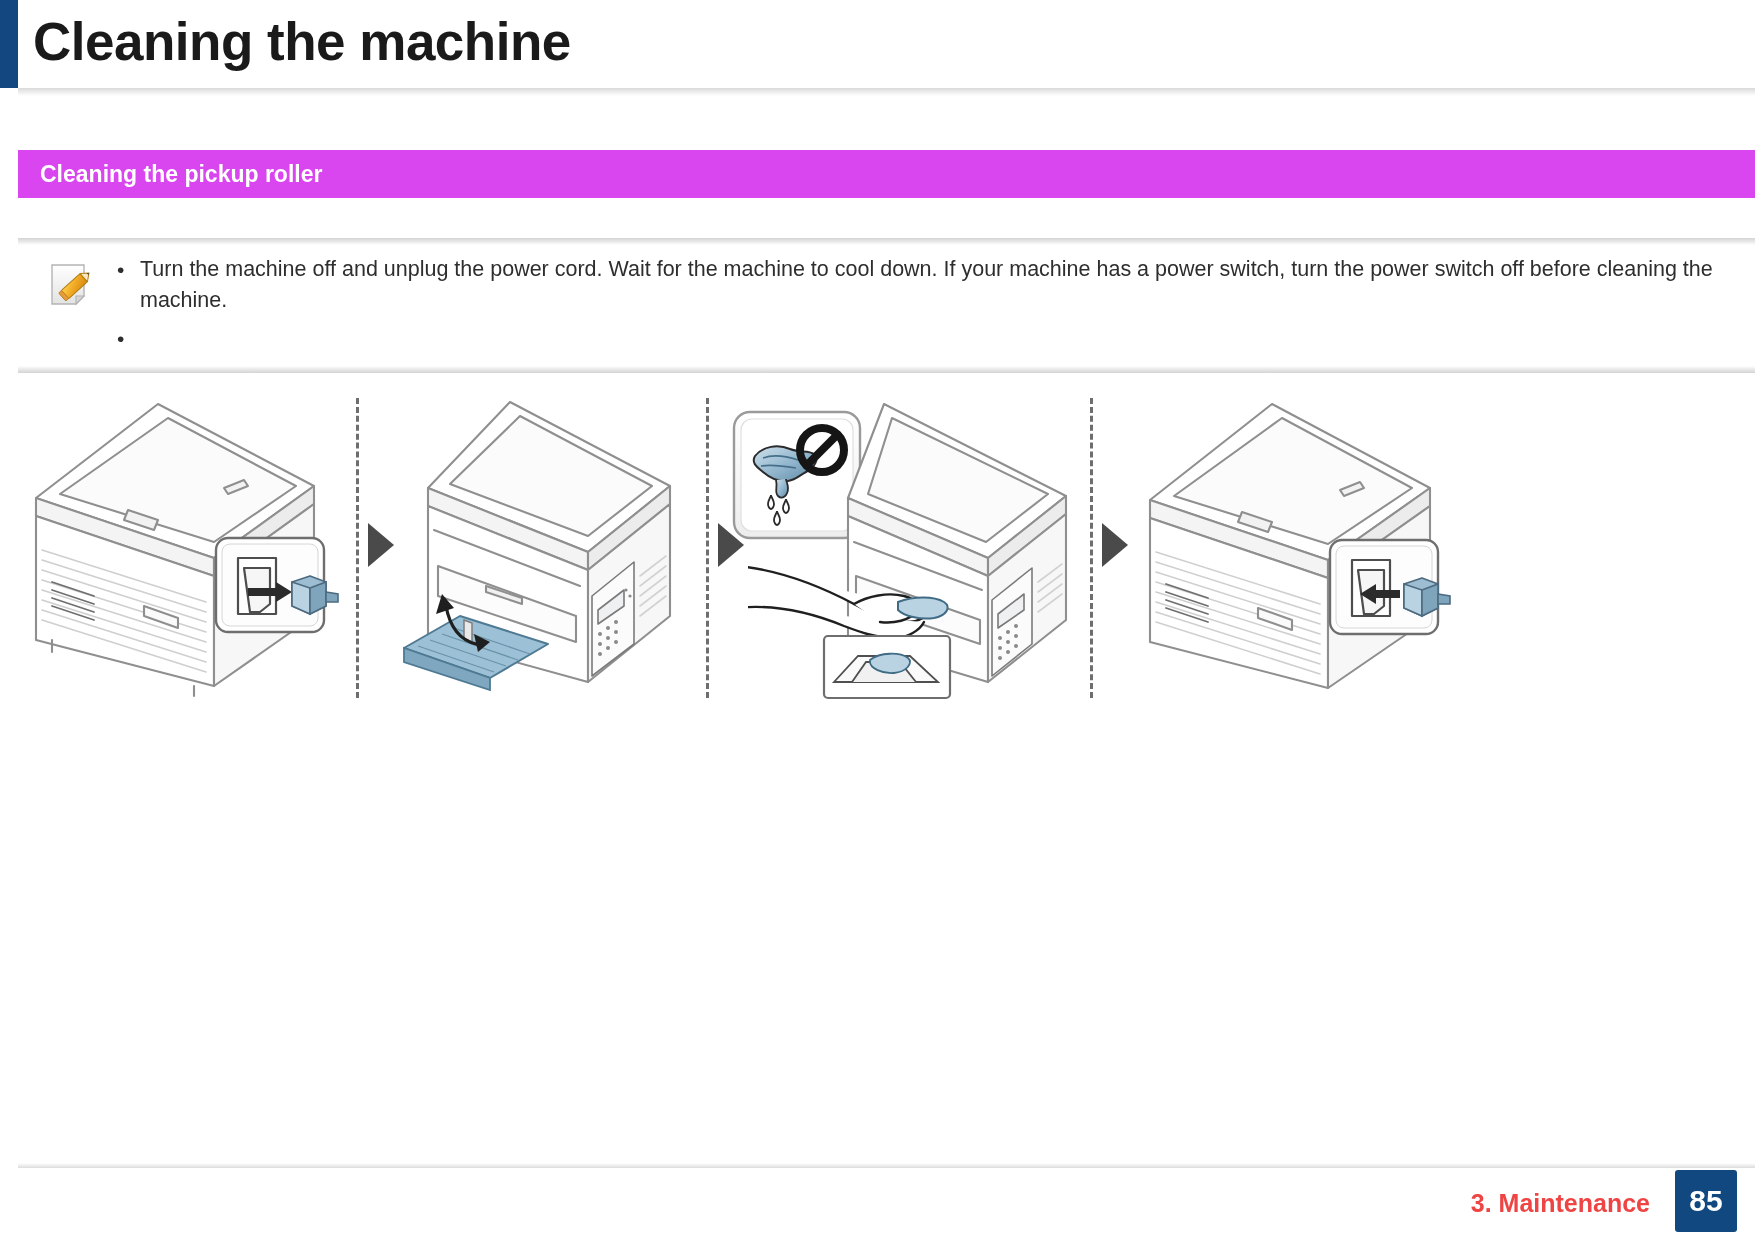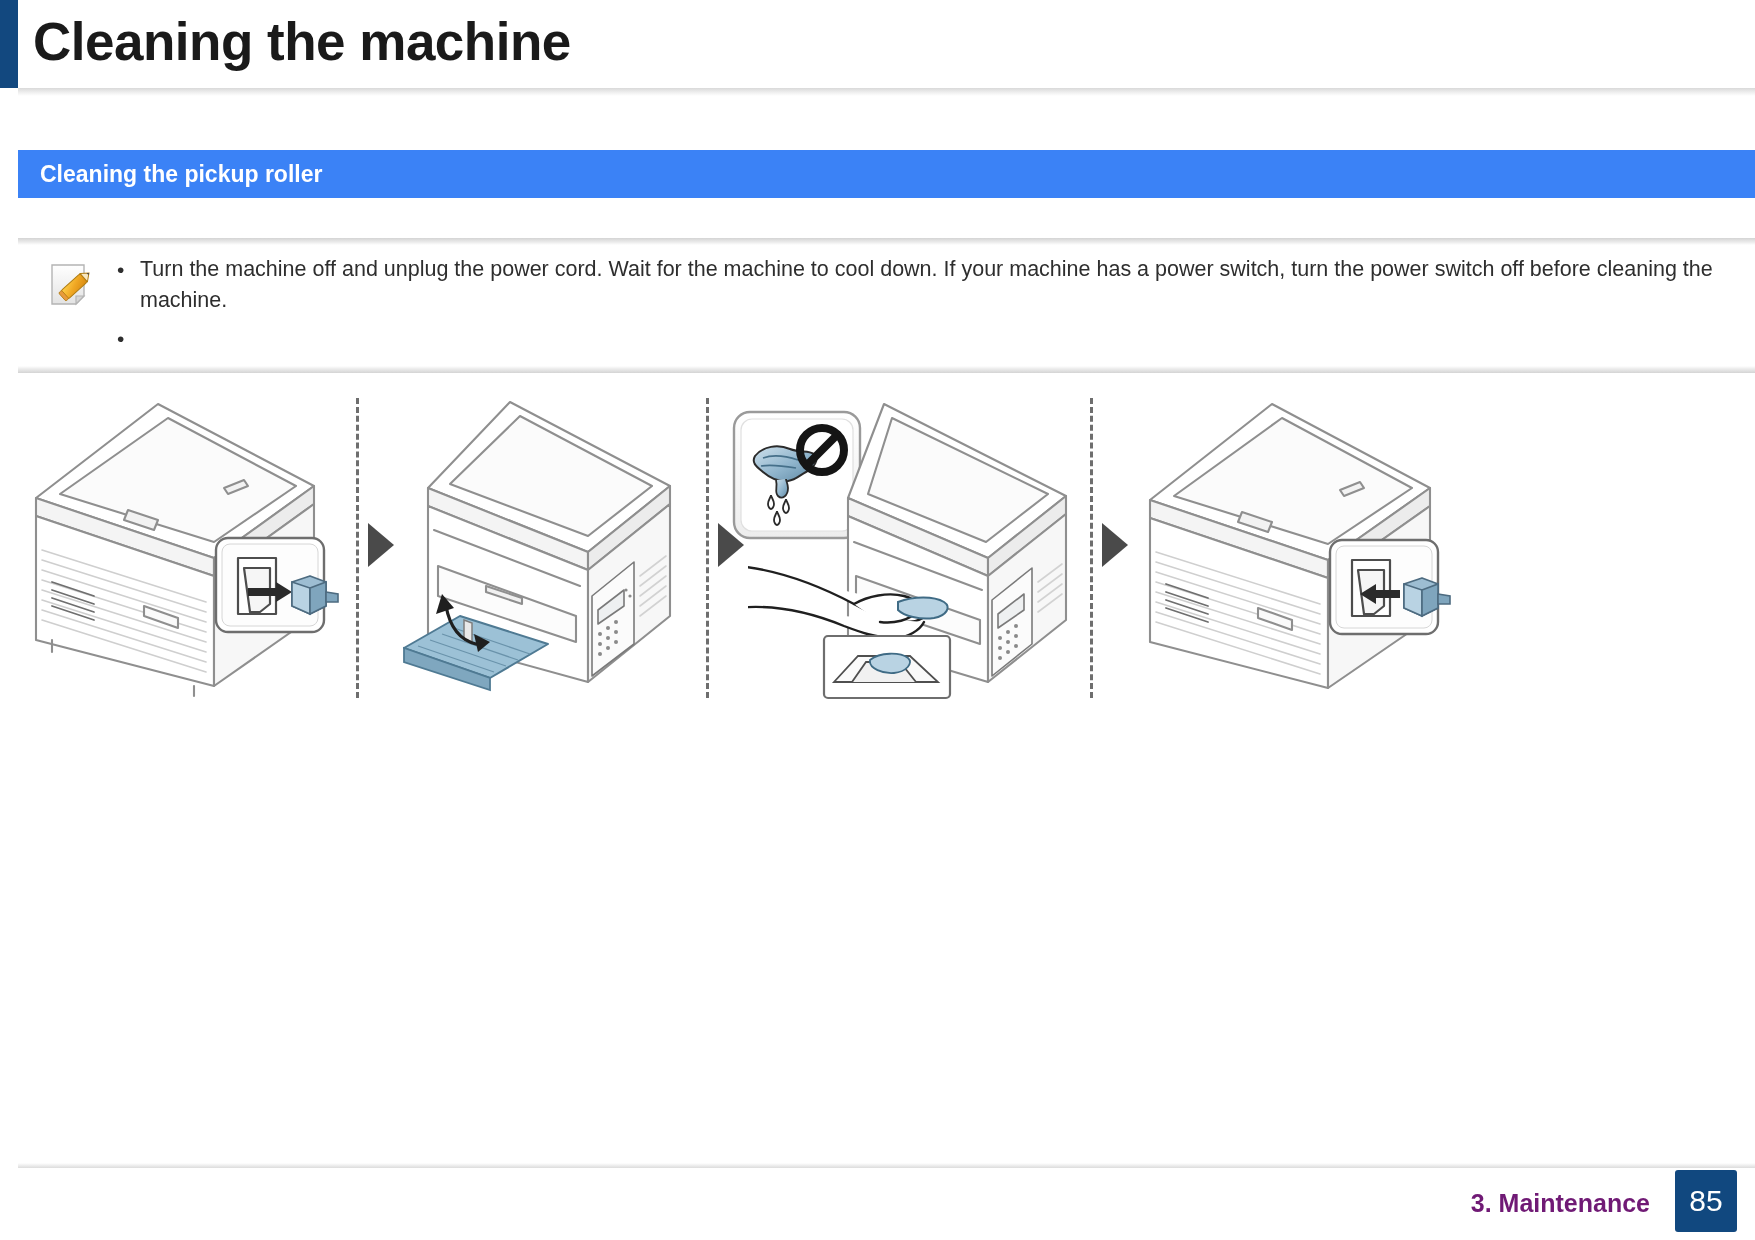--- a/index.html
+++ b/index.html
@@ -27,21 +27,21 @@
     white-space:nowrap;
   }
   .title-rule{
     position:absolute;left:18px;top:88px;width:1737px;height:8px;
     background:linear-gradient(to bottom,#d9d9d9 0%,#efefef 55%,#ffffff 100%);
   }
 
   
   .section-bar{
     position:absolute;left:18px;top:150px;width:1737px;height:48px;
-    background:#3b82f6;
+    background:#d946ef;
   }
   .section-bar-label{
     position:absolute;left:22px;top:0;height:48px;line-height:48px;
     color:#ffffff;font-size:23px;font-weight:bold;
     white-space:nowrap;
   }
 
   
   .note-box{
     position:absolute;left:18px;top:238px;width:1737px;height:135px;
@@ -93,27 +93,27 @@
   
   .footer{
     position:absolute;left:0;bottom:0;width:1755px;height:92px;
   }
   .footer-rule{
     position:absolute;left:18px;bottom:72px;width:1737px;height:5px;
     background:linear-gradient(to top,#dcdcdc,#ffffff);
   }
   .footer-label{
     position:absolute;right:105px;bottom:22px;
-    font-size:25px;font-weight:bold;color:#701a75;
+    font-size:25px;font-weight:bold;color:#ef4444;
     white-space:nowrap;
   }
   .page-badge{
     position:absolute;right:18px;bottom:8px;
     width:62px;height:62px;background:#11487f;border-radius:3px;
-    color:#ffffff;font-size:30px;font-weight:normal;
+    color:#ffffff;font-size:30px;font-weight:bold;
     display:flex;align-items:center;justify-content:center;
   }
 </style>
 </head>
 <body>
 
 <div class="title-row">
   <div class="title-accent"></div>
   <div class="page-title">Cleaning the machine</div>
 </div>

